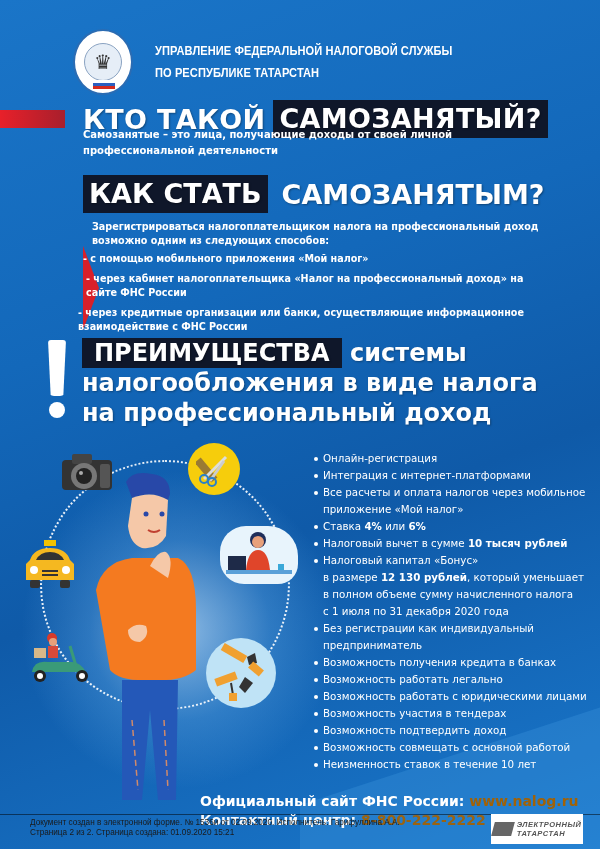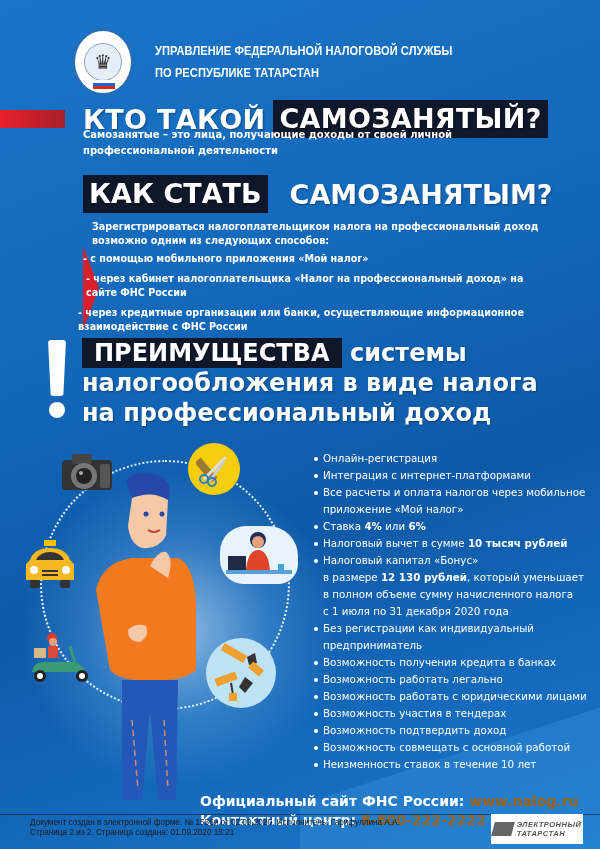--- a/index.html
+++ b/index.html
@@ -46,21 +46,21 @@
     background: linear-gradient(90deg, #e8202a, #a81f2c);
   }
   .h1 { position: absolute; left: 83px; top: 100px; display: flex; align-items: center;
     font-family: "DejaVu Sans", sans-serif; font-weight: bold; font-size: 27px; letter-spacing: 0.3px;
     text-shadow: 1px 1px 2px rgba(0,0,0,0.35); white-space: nowrap; }
   .orange-box { background: #0f172a; padding: 0 6px; margin-left: 8px; line-height: 38px; }
   .desc { position: absolute; left: 83px; top: 127px; width: 480px;
     font-size: 10px; font-weight: bold; line-height: 16px; }
   .h2 { position: absolute; left: 83px; top: 175px; display: flex; align-items: center;
     font-weight: bold; font-size: 27px; text-shadow: 1px 1px 2px rgba(0,0,0,0.35); white-space: nowrap; }
-  .h2 .orange-box { margin-left: 0; margin-right: 22px; line-height: 38px; }
+  .h2 .orange-box { margin-left: 0; margin-right: 14px; line-height: 38px; }
   .red-arrow {
     position: absolute; left: 83px; top: 246px; width: 0; height: 0;
     border-top: 42px solid transparent; border-bottom: 42px solid transparent;
     border-left: 16px solid #d8202a;
   }
   .how-intro { position: absolute; left: 92px; top: 220px; font-size: 9.6px; font-weight: bold; line-height: 14px; width: 480px; }
   .how-list { position: absolute; left: 76px; top: 252px; width: 480px; }
   .how-item { font-size: 9.6px; font-weight: bold; line-height: 14px; margin-bottom: 6px; }
   .how-item.i0 { padding-left: 7px; }
   .how-item.i1 { padding-left: 10px; }

